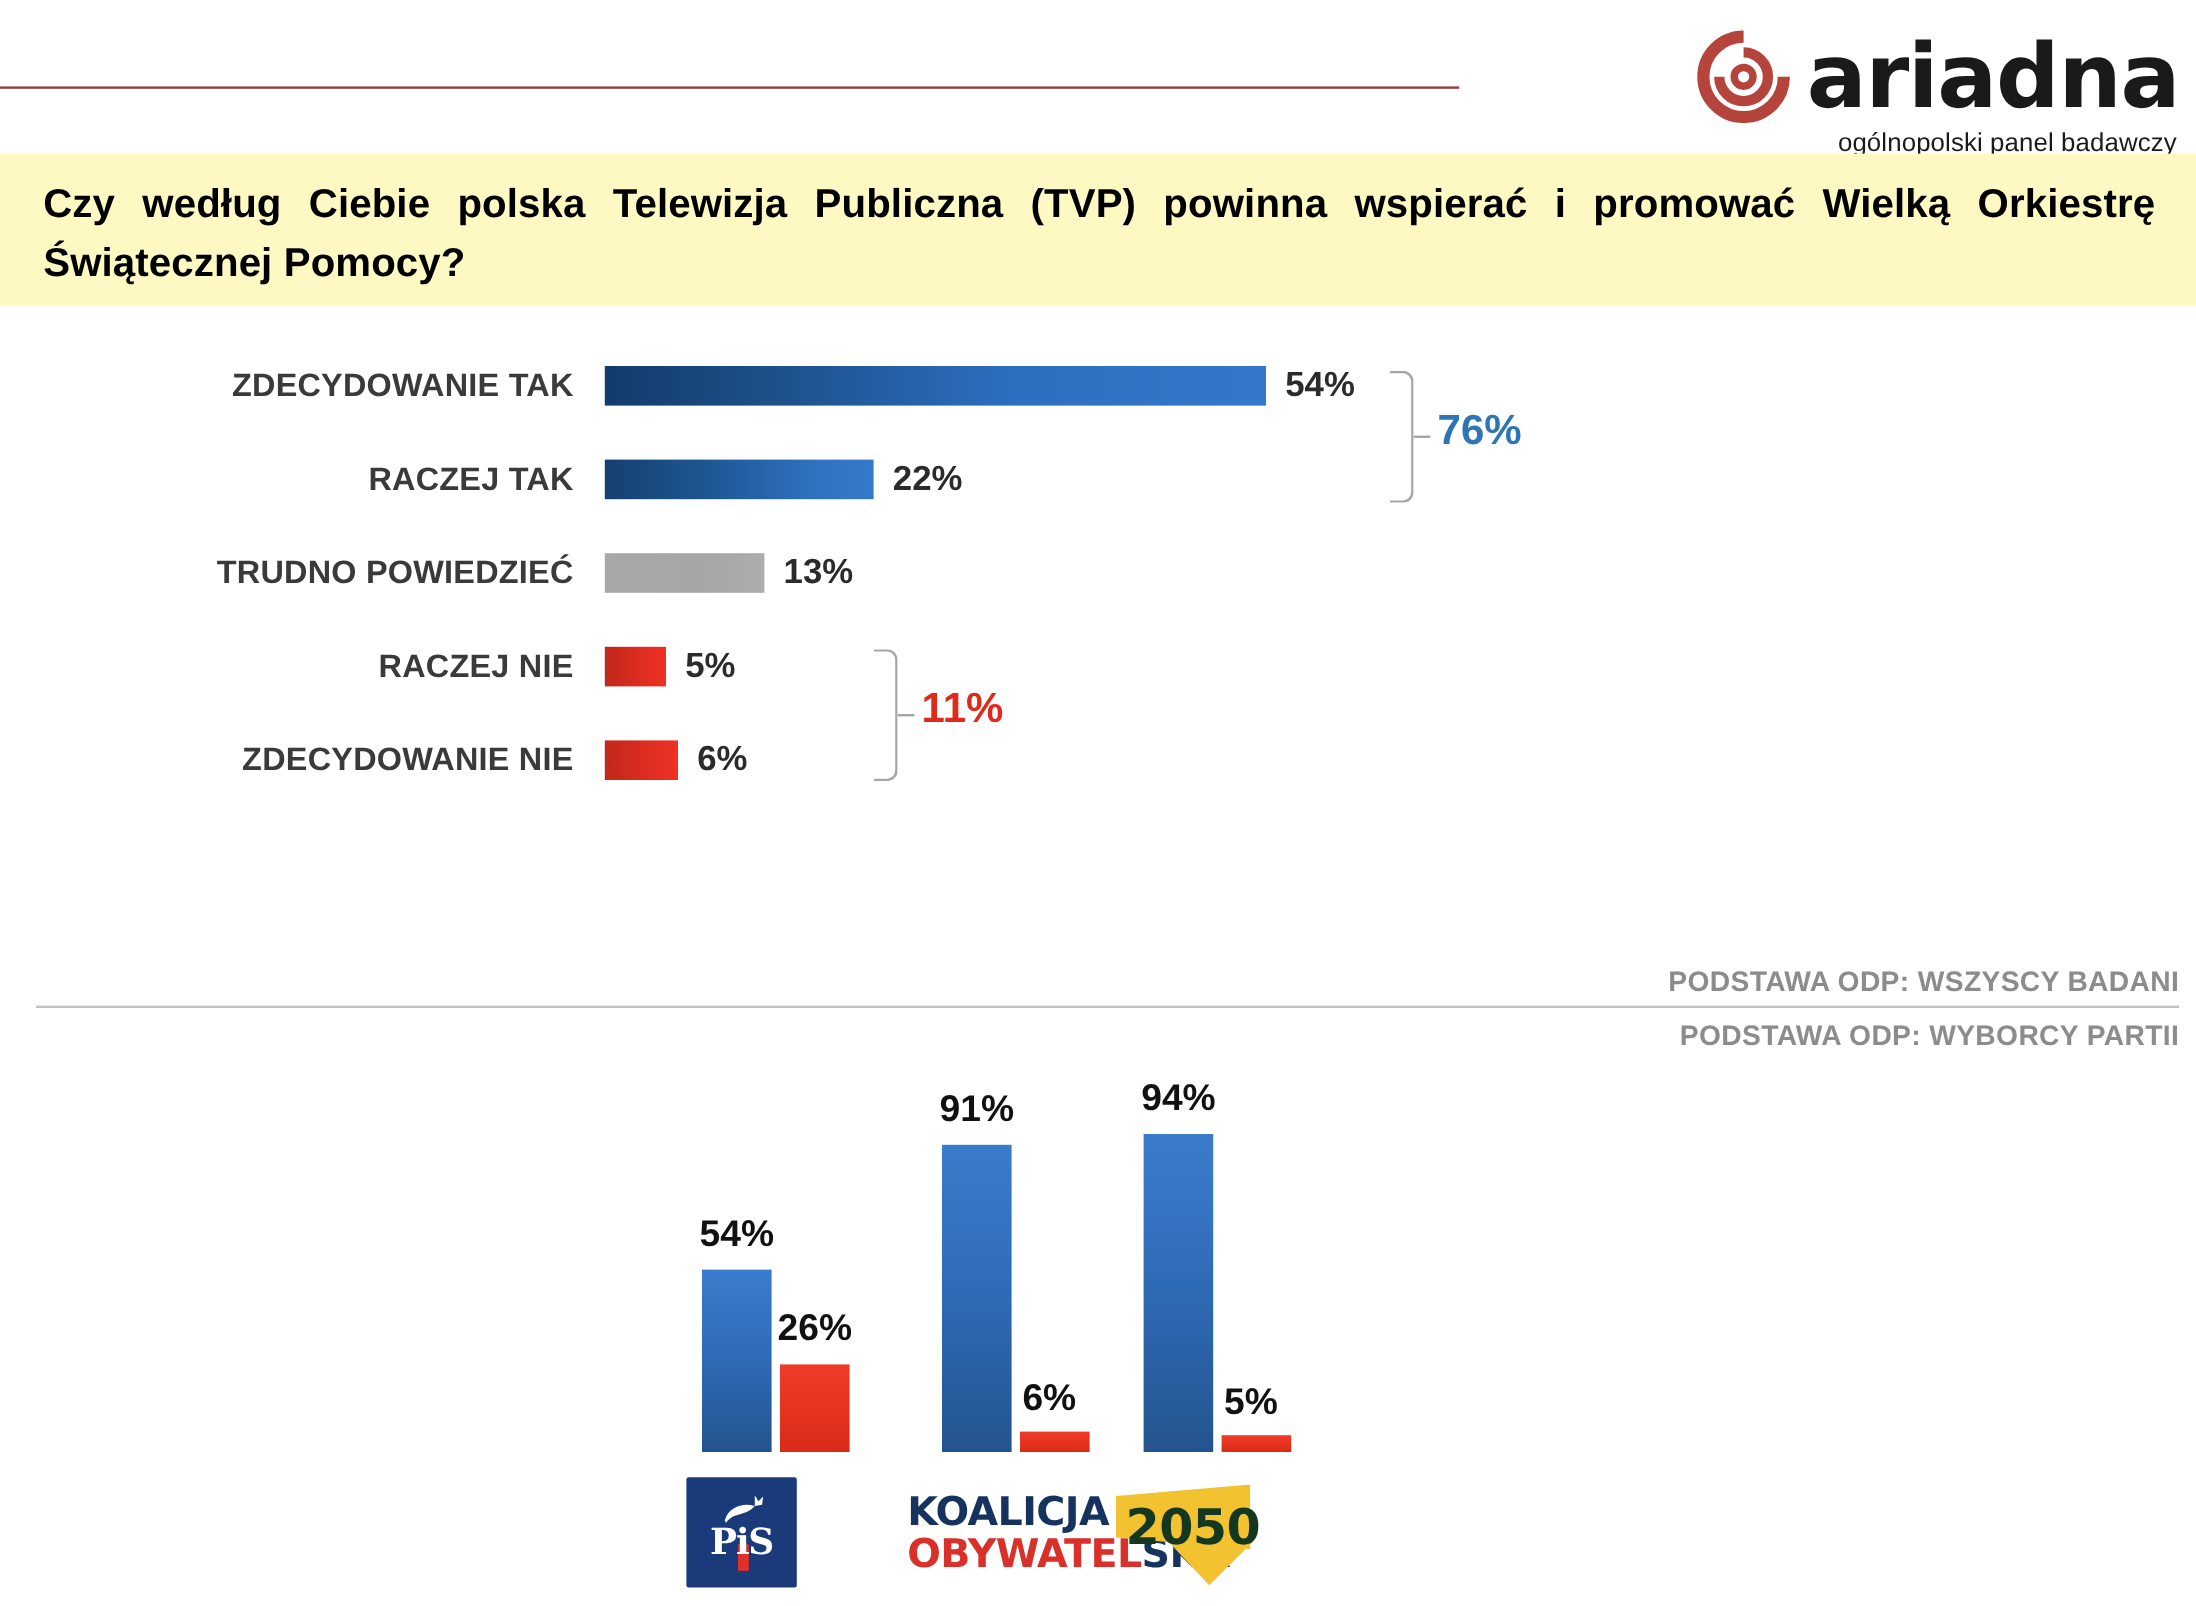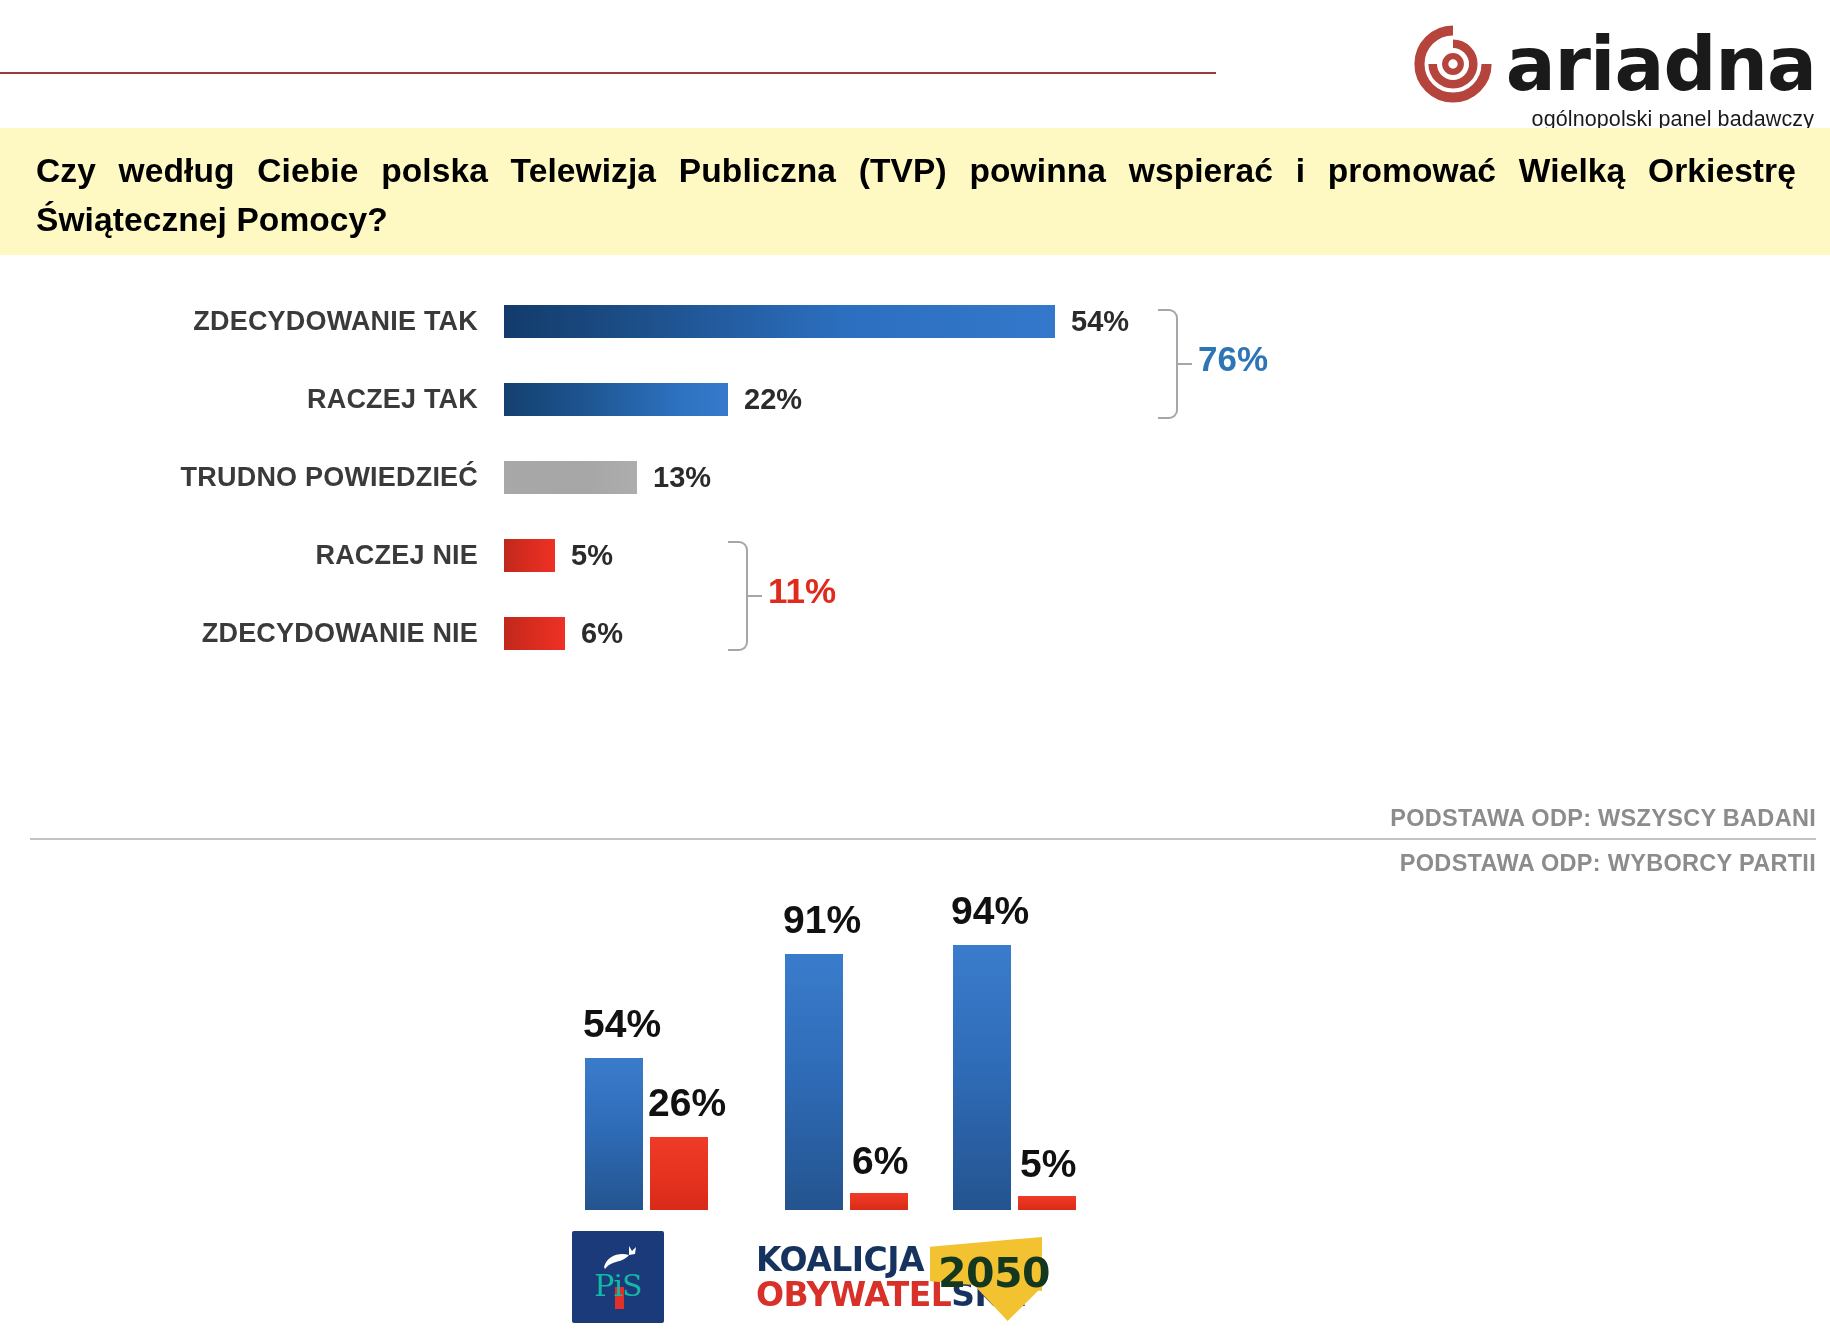--- a/index.html
+++ b/index.html
@@ -213,21 +213,21 @@
   .vbar-blue {
     background: linear-gradient(to bottom, #3a7ccc 0%, #2f6cb8 45%, #24548f 100%);
     left: 25px;
   }
   .vbar-red {
     background: linear-gradient(to bottom, #ef3b28 0%, #e5331f 55%, #d92a18 100%);
     left: 90px;
   }
   .vlabel {
     position: absolute;
-    font-size: 39px;
+    font-size: 31px;
     font-weight: bold;
     color: #111111;
     white-space: nowrap;
   }
   .vlogo {
     position: absolute;
     bottom: 2px;
     left: 0;
     width: 230px;
     height: 118px;
@@ -243,23 +243,23 @@
     background: #1b3a7a;
     position: relative;
     margin-left: 12px;
     border-radius: 2px;
   }
   .pis-text {
     position: absolute;
     left: 0; right: 0;
     bottom: 20px;
     text-align: center;
-    color: #14b8a6;
+    color: #ffffff;
     font-size: 30px;
-    font-weight: normal;
+    font-weight: bold;
     font-family: "DejaVu Serif", serif;
     letter-spacing: -1px;
   }
   .pis-eagle {
     position: absolute;
     left: 27px;
     top: 12px;
     width: 40px;
     height: 32px;
   }

